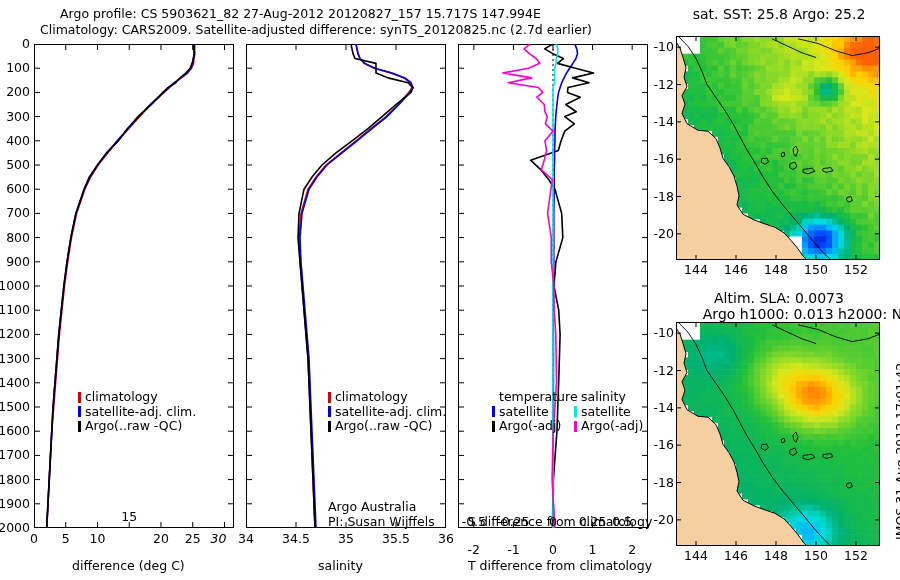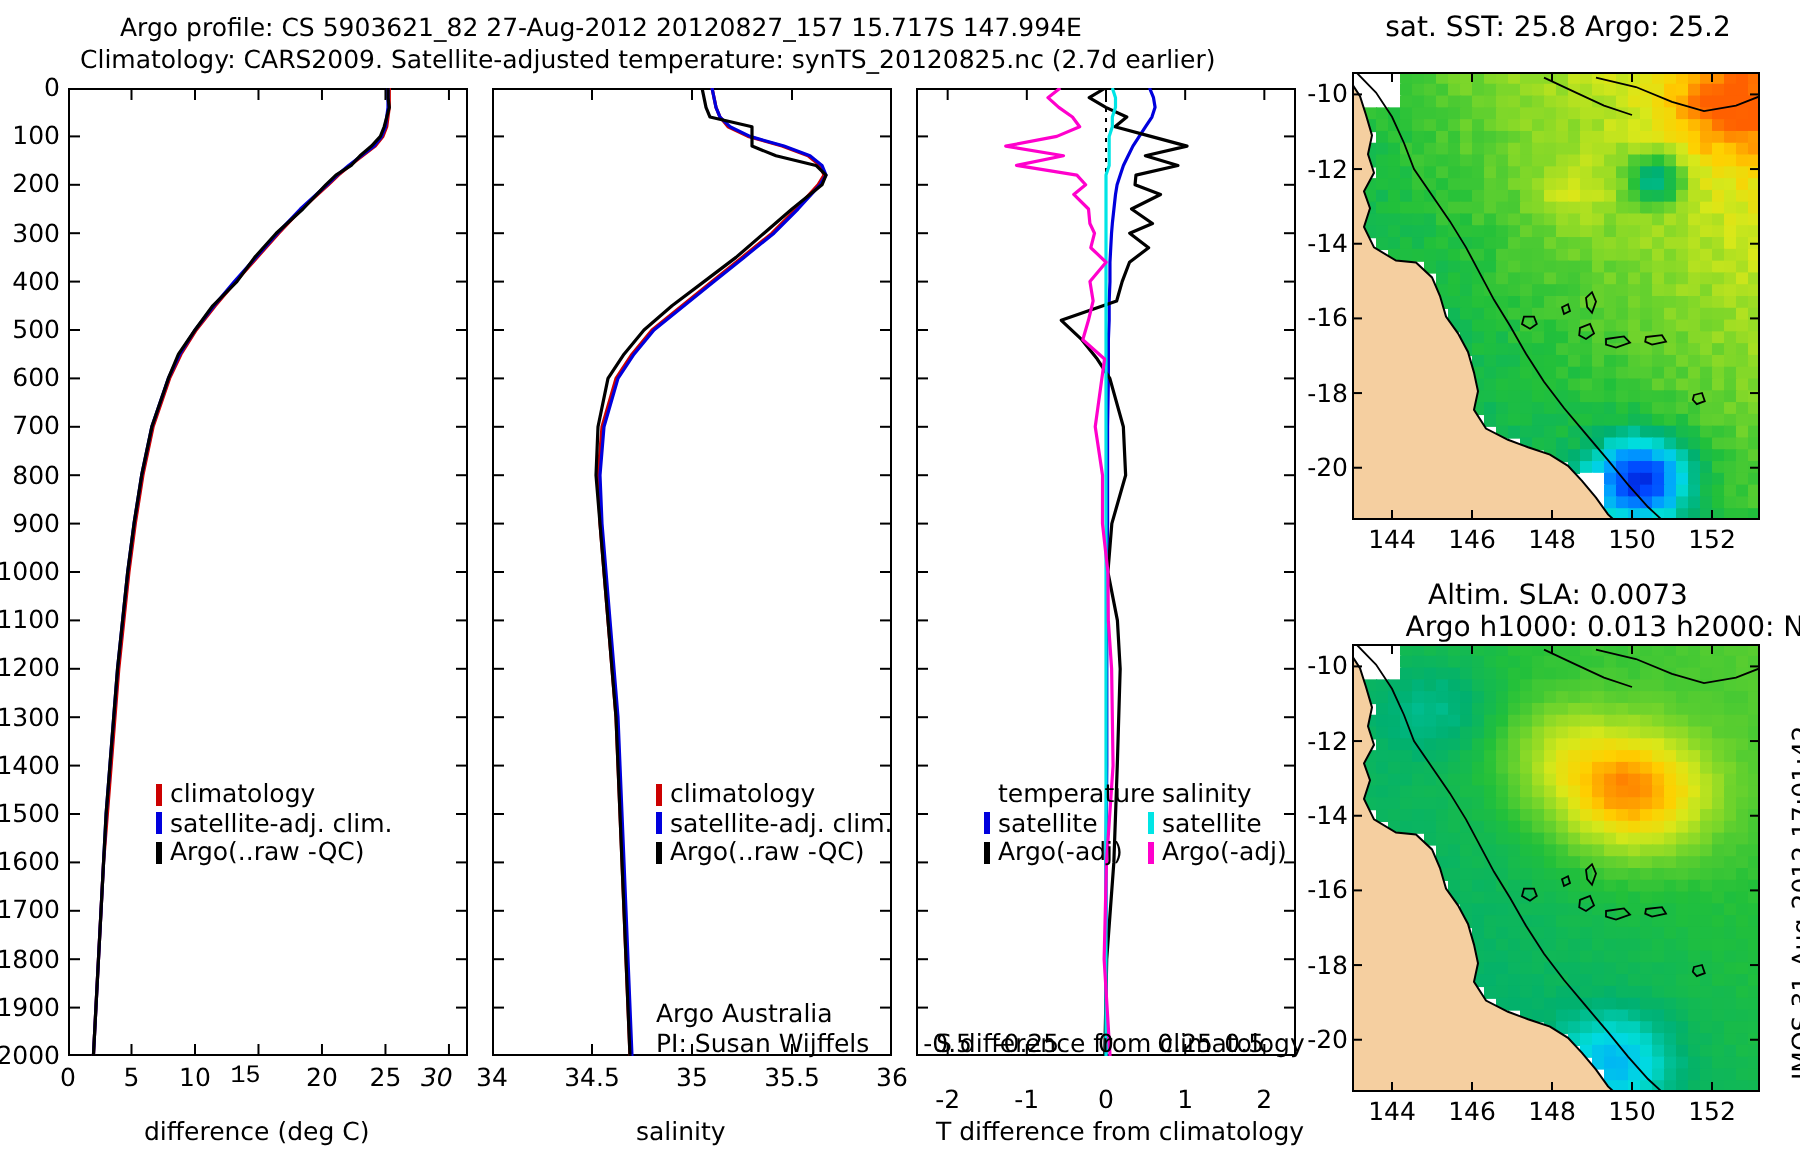--- a/index.html
+++ b/index.html
@@ -15,21 +15,21 @@
   .legrow{display:flex;align-items:center;gap:4px;height:14.5px;}
   .legbar{width:3px;height:11px;display:inline-block;flex:none;}
   .vert{transform:rotate(-90deg);transform-origin:left top;font-size:12.5px;white-space:nowrap;}
   svg{display:block;}
   .mapttl{font-size:14px;text-align:center;white-space:nowrap;}
 </style>
 </head>
 <body>
 
 <div class="abs ttl" style="left:60px;top:6px;">Argo profile: CS 5903621_82 27-Aug-2012 20120827_157 15.717S 147.994E</div>
-<div class="abs ttl" style="left:40px;top:22px;">Climatology: CARS2009. Satellite-adjusted temperature: synTS_20120825.nc (2.7d earlier)</div>
+<div class="abs ttl" style="left:40px;top:22px;">Climatology: CARS2009. Satellite-adjusted difference: synTS_20120825.nc (2.7d earlier)</div>
 
 <div class="abs" id="p1" style="left:34px;top:44px;width:200px;height:484px;">
   <div class="frame" style="left:0;top:0;width:200px;height:484px;"></div>
   <svg width="200" height="484" style="position:absolute;left:0;top:0;">
     <g id="p1ticksY">
         <line x1="0" y1="0.5" x2="6" y2="0.5" stroke="#000" stroke-width="1"></line>
         <line x1="200" y1="0.5" x2="194" y2="0.5" stroke="#000" stroke-width="1"></line>
         <line x1="0" y1="24.200000000000003" x2="6" y2="24.200000000000003" stroke="#000" stroke-width="1"></line>
         <line x1="200" y1="24.200000000000003" x2="194" y2="24.200000000000003" stroke="#000" stroke-width="1"></line>
         <line x1="0" y1="48.400000000000006" x2="6" y2="48.400000000000006" stroke="#000" stroke-width="1"></line>
@@ -114,21 +114,21 @@
     <div class="abs ytick" style="left: -6px; top: 423.2px; width: 36px;">1600</div>
     <div class="abs ytick" style="left: -6px; top: 447.4px; width: 36px;">1700</div>
     <div class="abs ytick" style="left: -6px; top: 471.6px; width: 36px;">1800</div>
     <div class="abs ytick" style="left: -6px; top: 495.8px; width: 36px;">1900</div>
     <div class="abs ytick" style="left: -6px; top: 520px; width: 36px;">2000</div>
   </div>
 <div class="abs" id="p1xlabels">
     <div class="abs tick" style="left: 20px; top: 531px; width: 28px; text-align: center;">0</div>
     <div class="abs tick" style="left: 51.746px; top: 531px; width: 28px; text-align: center;">5</div>
     <div class="abs tick" style="left: 83.4921px; top: 531px; width: 28px; text-align: center;">10</div>
-    <div class="abs tick" style="left: 115.238px; top: 531px; width: 28px; text-align: left; font-family: Liberation Mono, monospace;">15</div>
+    <div class="abs tick" style="left: 115.238px; top: 509px; width: 28px; text-align: center;">15</div>
     <div class="abs tick" style="left: 146.984px; top: 531px; width: 28px; text-align: center;">20</div>
     <div class="abs tick" style="left: 178.73px; top: 531px; width: 28px; text-align: center;">25</div>
     <div class="abs tick" style="left: 210.476px; top: 531px; width: 28px; text-align: left; font-style: italic;">30</div>
   </div>
 <div class="abs axlab" style="left:72px;top:558px;">difference (deg C)</div>
 
 <div class="abs leg" id="leg1" style="left:78px;top:390px;">
     <div class="legrow">
       <span class="legbar" style="background: rgb(204, 0, 0);"></span>
       <span>climatology</span>

